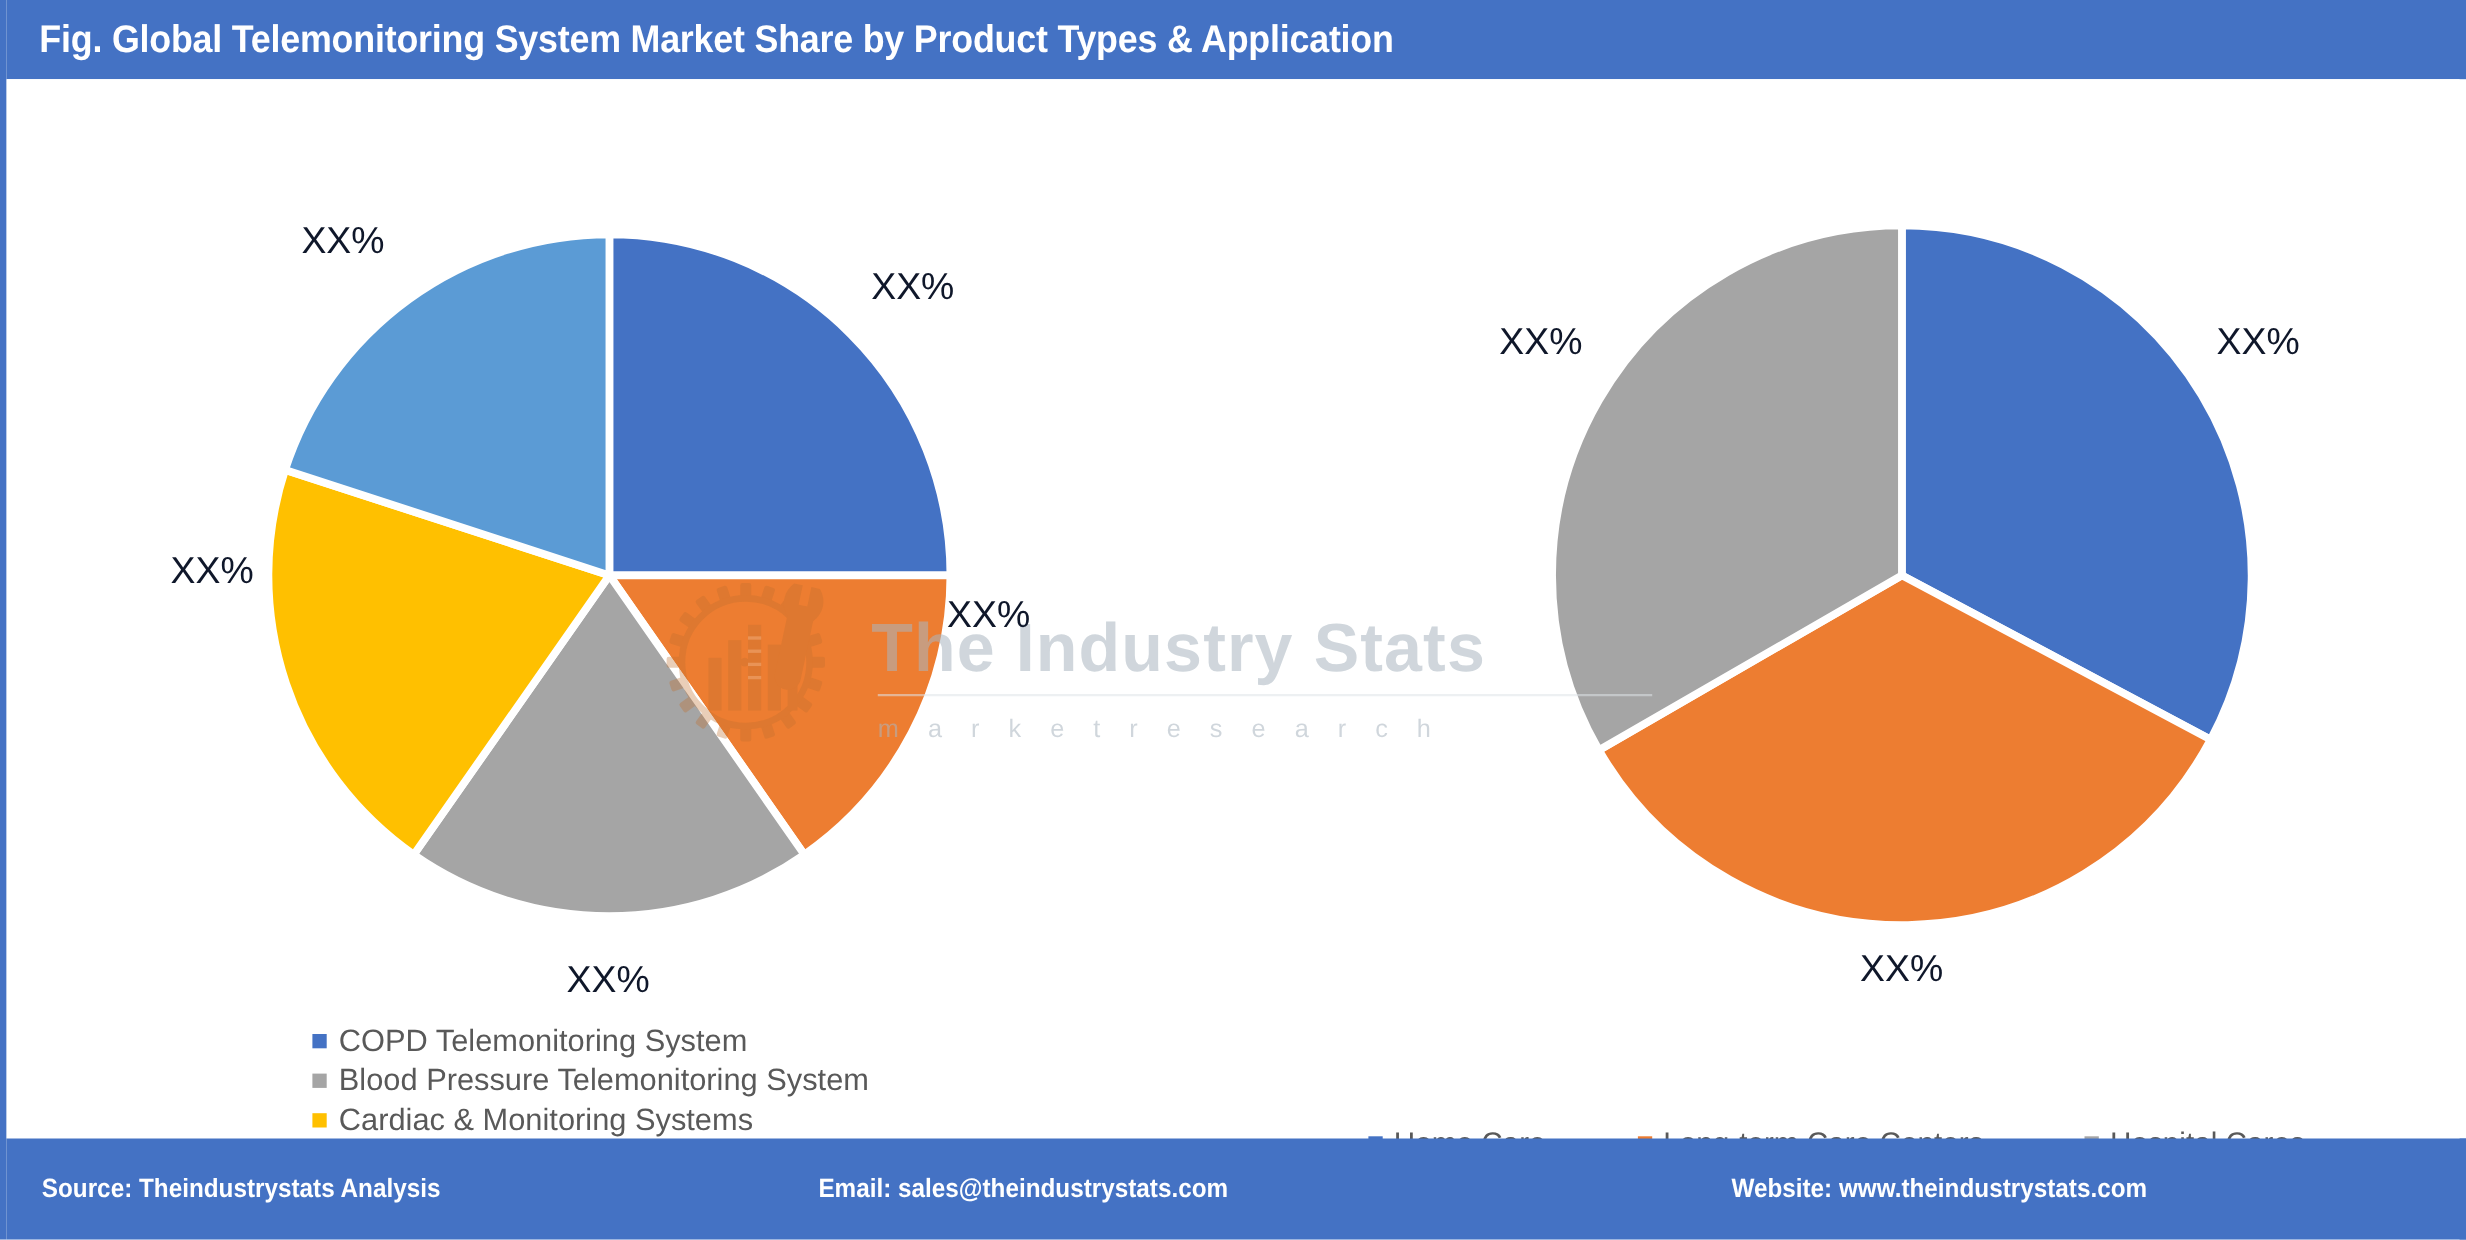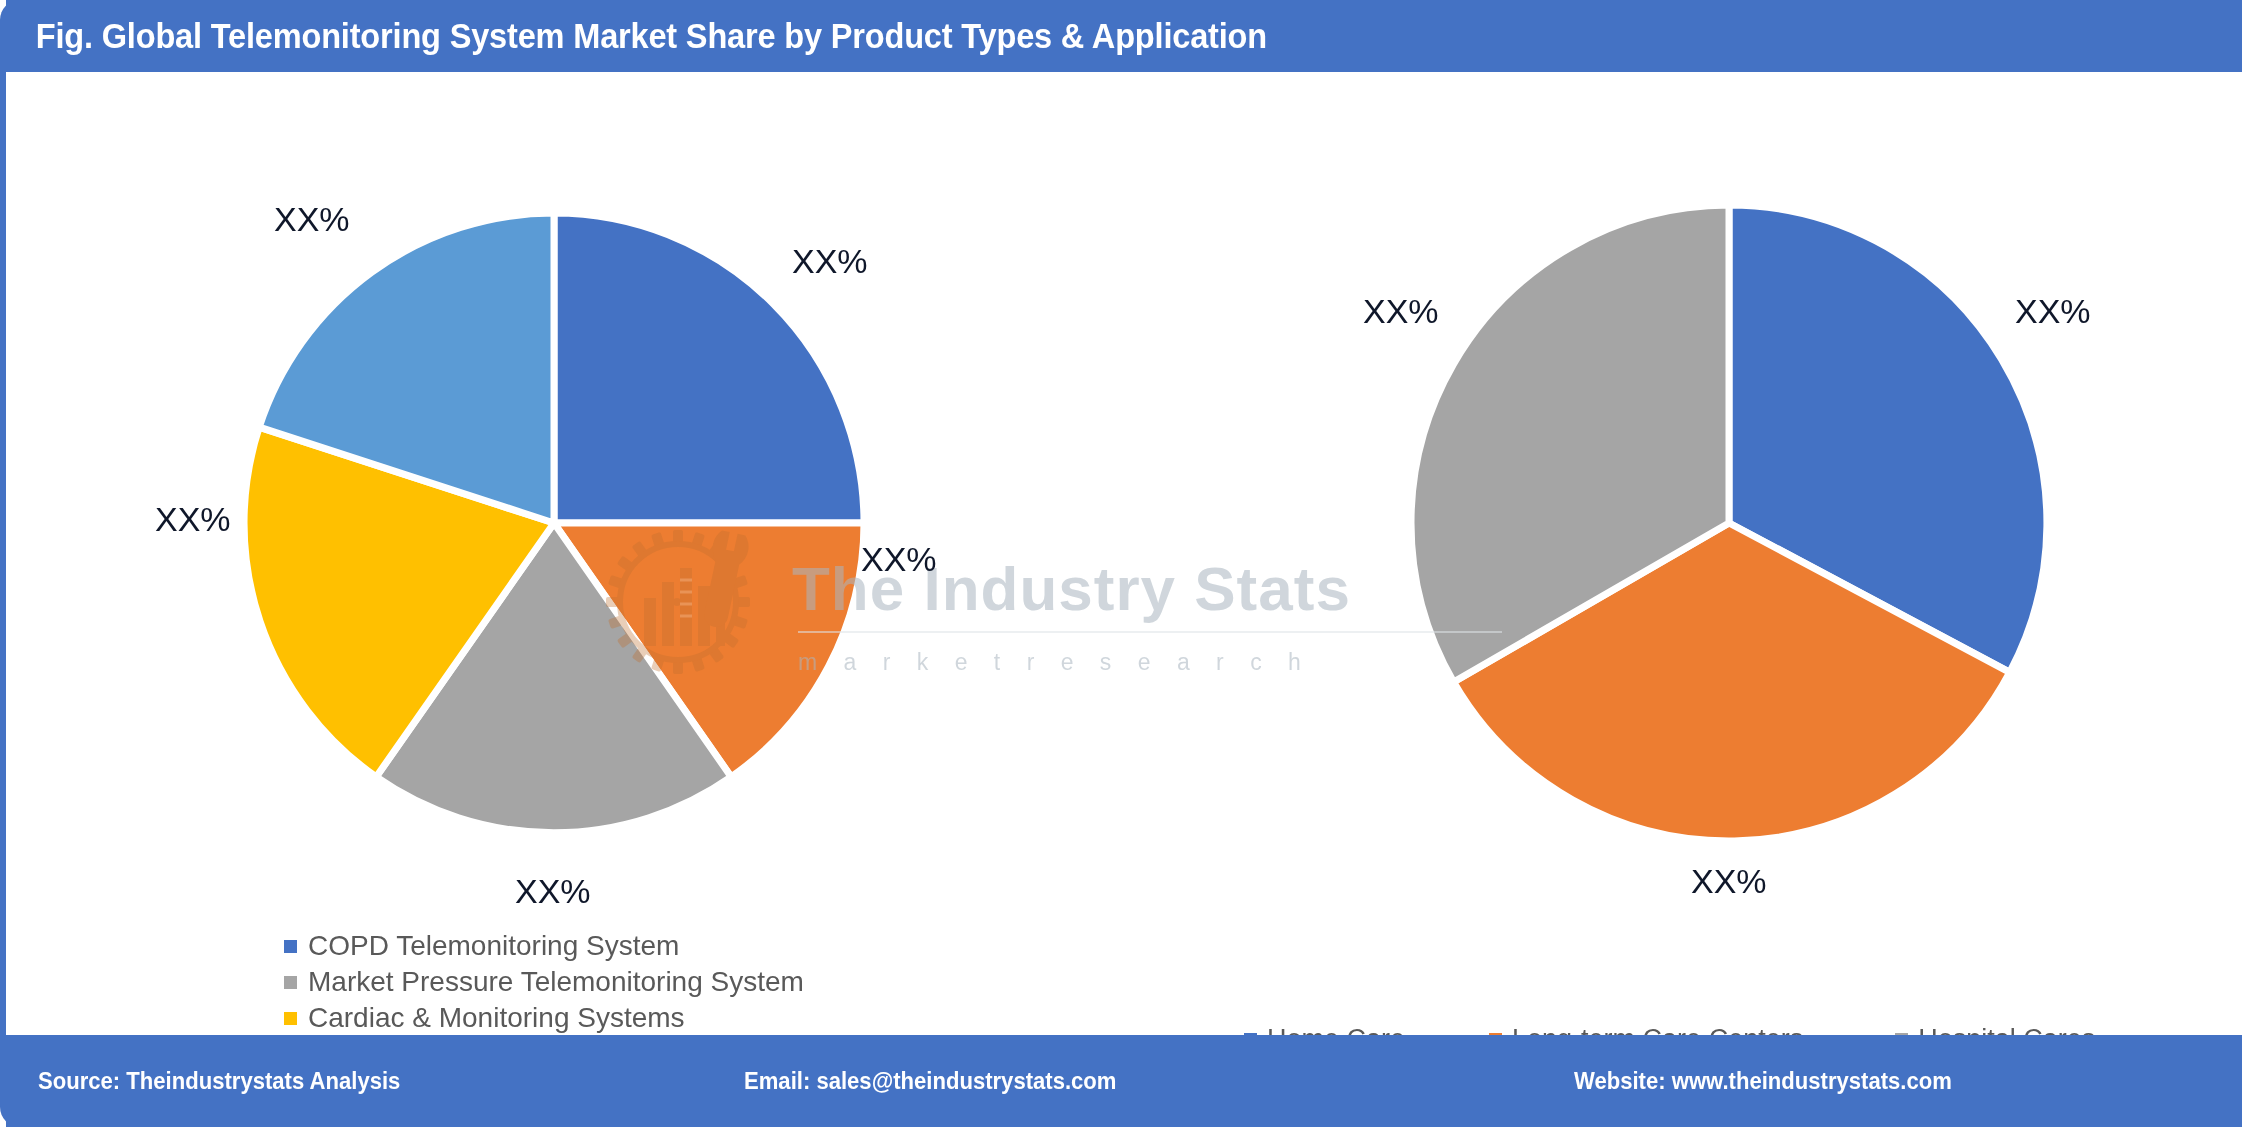--- a/index.html
+++ b/index.html
@@ -9,21 +9,20 @@
     font-family:"Liberation Sans", sans-serif;
     overflow:hidden;
     position:relative;
   }
   #page{
     position:absolute;left:0;top:0;width:2242px;height:1127px;
     background:#ffffff;
     border-left:6px solid #4472c4;
     border-right:6px solid #4472c4;
     box-sizing:border-box;
-    border-radius:20px;
   }
   
   .header{
     position:absolute;left:0;top:0;width:2242px;height:72px;
     background:#4472c4;
     display:flex;align-items:center;
   }
   .header-title{
     color:#ffffff;
     font-size:35px;
@@ -231,21 +230,21 @@
     <div class="dlabel" style="left:1685px;top:790px;">XX%</div>
     <div class="dlabel" style="left:1357px;top:220px;">XX%</div>
 
     <div class="legend-left">
       <div class="legend-row">
         <span class="swatch" style="background:#4472c4;"></span>
         <span class="ltext">COPD Telemonitoring System</span>
       </div>
       <div class="legend-row">
         <span class="swatch" style="background:#a5a5a5;"></span>
-        <span class="ltext">Market Pressure Telemonitoring System</span>
+        <span class="ltext">Blood Pressure Telemonitoring System</span>
       </div>
       <div class="legend-row">
         <span class="swatch" style="background:#ffc000;"></span>
         <span class="ltext">Cardiac &amp; Monitoring Systems</span>
       </div>
       <div class="legend-row">
         <span class="swatch" style="background:#5b9bd5;"></span>
         <span class="ltext">Others</span>
       </div>
     </div>

